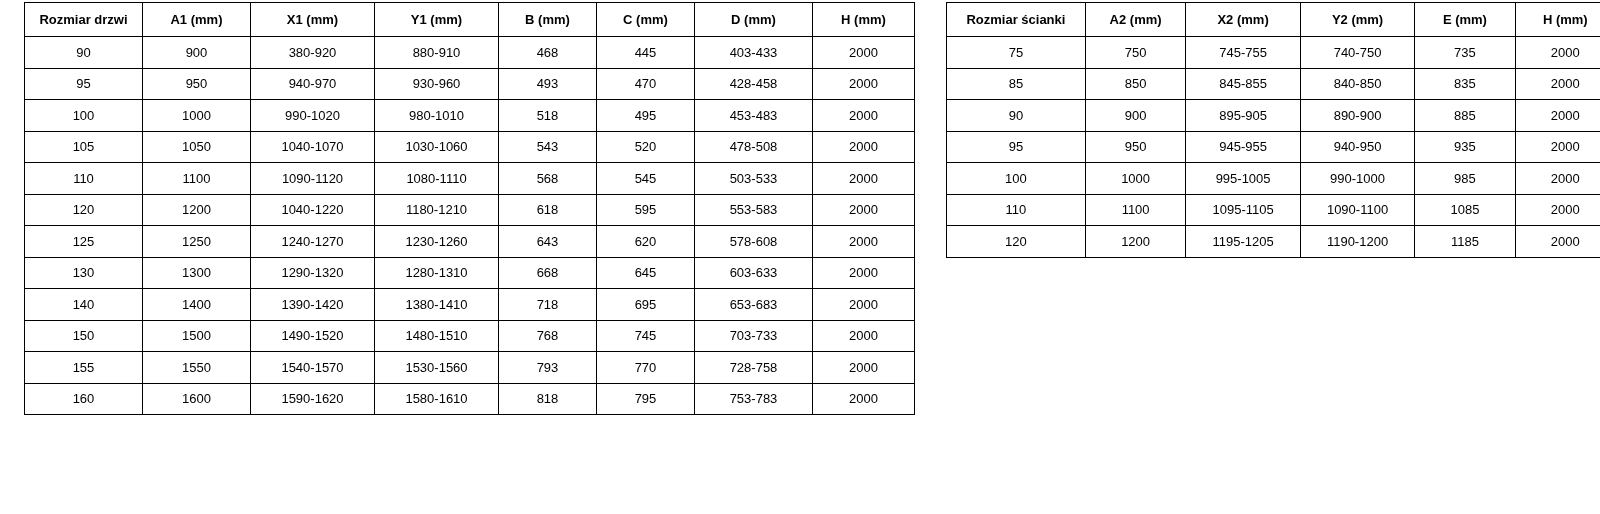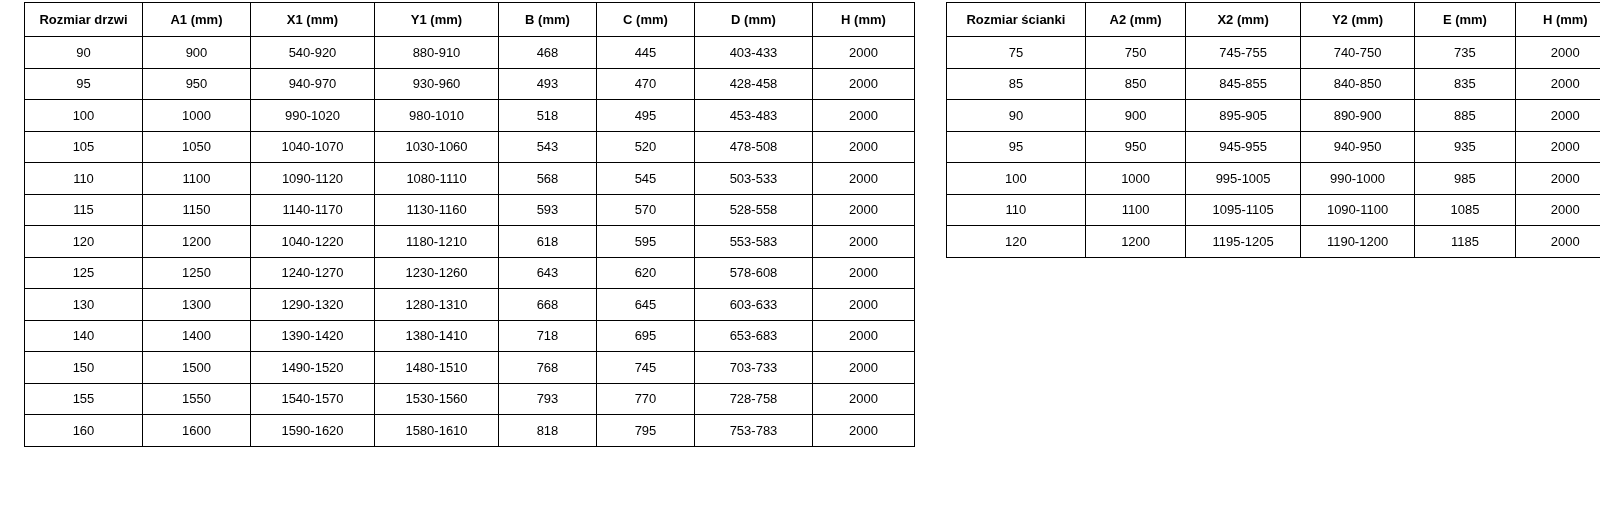--- a/index.html
+++ b/index.html
@@ -95,21 +95,21 @@
           <th>B (mm)</th>
           <th>C (mm)</th>
           <th>D (mm)</th>
           <th>H (mm)</th>
         </tr>
     </thead>
     <tbody id="doors-body">
         <tr>
           <td>90</td>
           <td>900</td>
-          <td>540-920</td>
+          <td>380-920</td>
           <td>880-910</td>
           <td>468</td>
           <td>445</td>
           <td>403-433</td>
           <td>2000</td>
         </tr>
         <tr>
           <td>95</td>
           <td>950</td>
           <td>940-970</td>
@@ -140,30 +140,20 @@
           <td>2000</td>
         </tr>
         <tr>
           <td>110</td>
           <td>1100</td>
           <td>1090-1120</td>
           <td>1080-1110</td>
           <td>568</td>
           <td>545</td>
           <td>503-533</td>
-          <td>2000</td>
-        </tr>
-        <tr>
-          <td>115</td>
-          <td>1150</td>
-          <td>1140-1170</td>
-          <td>1130-1160</td>
-          <td>593</td>
-          <td>570</td>
-          <td>528-558</td>
           <td>2000</td>
         </tr>
         <tr>
           <td>120</td>
           <td>1200</td>
           <td>1040-1220</td>
           <td>1180-1210</td>
           <td>618</td>
           <td>595</td>
           <td>553-583</td>

